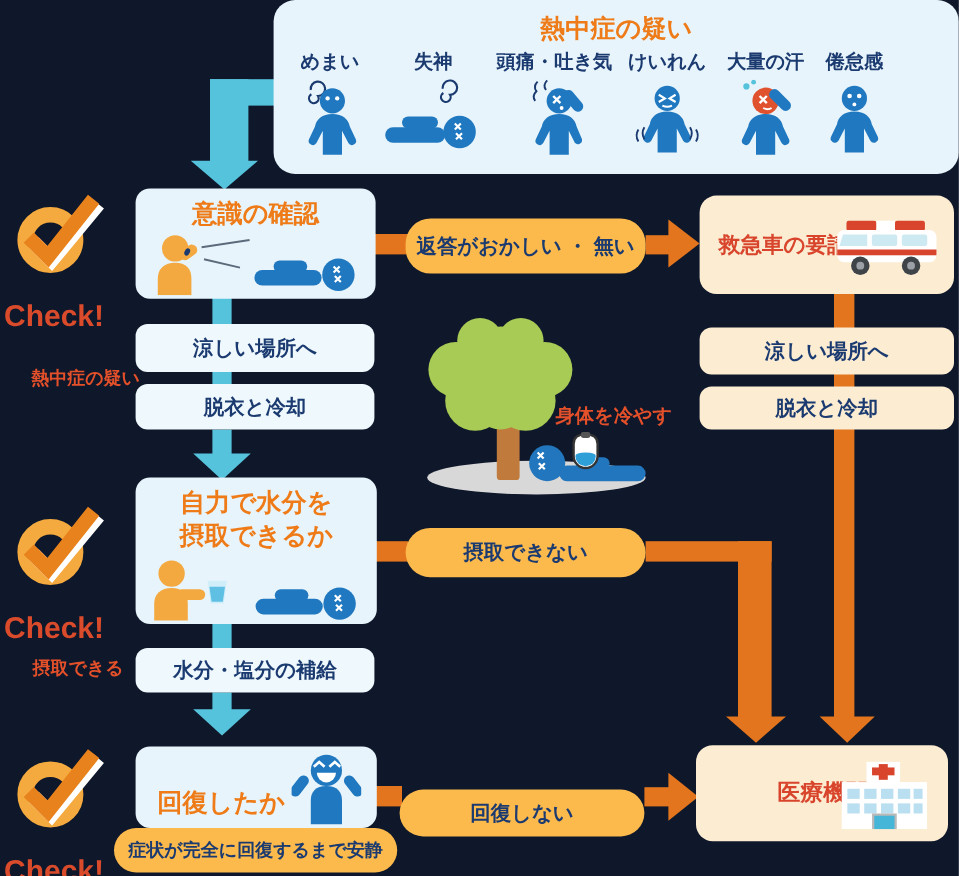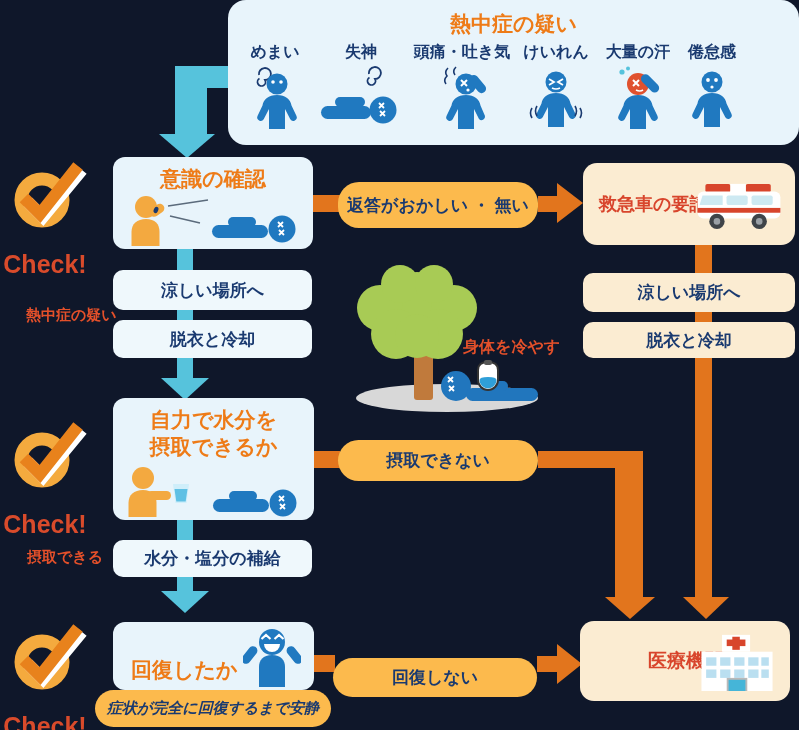--- a/index.html
+++ b/index.html
@@ -231,21 +231,21 @@
     <div class="boxtitle" style="position:absolute;left:18px;top:34px;">回復したか</div>
     <svg width="58" height="60" viewBox="0 0 58 60" style="position:absolute;left:130px;top:5px;">
       <rect x="2" y="18" width="9" height="20" rx="4.5" fill="#2079c0" transform="rotate(38 6.5 28)"></rect>
       <rect x="47" y="18" width="9" height="20" rx="4.5" fill="#2079c0" transform="rotate(-38 51.5 28)"></rect>
       <circle cx="29" cy="15" r="13" fill="#2079c0"></circle>
       <path d="M18.5 12 l4.5 -4 4.5 4 M31.5 12 l4.5 -4 4.5 4" stroke="#fff" stroke-width="2.2" fill="none"></path>
       <path d="M21 17 a8 8 0 0 0 16 0 z" fill="#fff"></path>
       <path d="M29 28 c-9 0 -13 5 -13 12 v20 h26 v-20 c0 -7 -4 -12 -13 -12 z" fill="#2079c0"></path>
     </svg>
   </div>
-  <div class="bx pill" style="left:95px;top:690px;width:236px;height:37px;font-size:15px;font-style:italic;">
+  <div class="bx pill" style="left:95px;top:690px;width:236px;height:37px;font-size:15px;">
     <span>症状が完全に回復するまで安静</span>
   </div>
 
   <div class="bx pill" style="left:338px;top:182px;width:200px;height:46px;">
     <span>返答がおかしい ・ 無い</span>
   </div>
   <div class="bx pill" style="left:338px;top:440px;width:200px;height:41px;">
     <span>摂取できない</span>
   </div>
   <div class="bx pill" style="left:333px;top:658px;width:204px;height:39px;">

